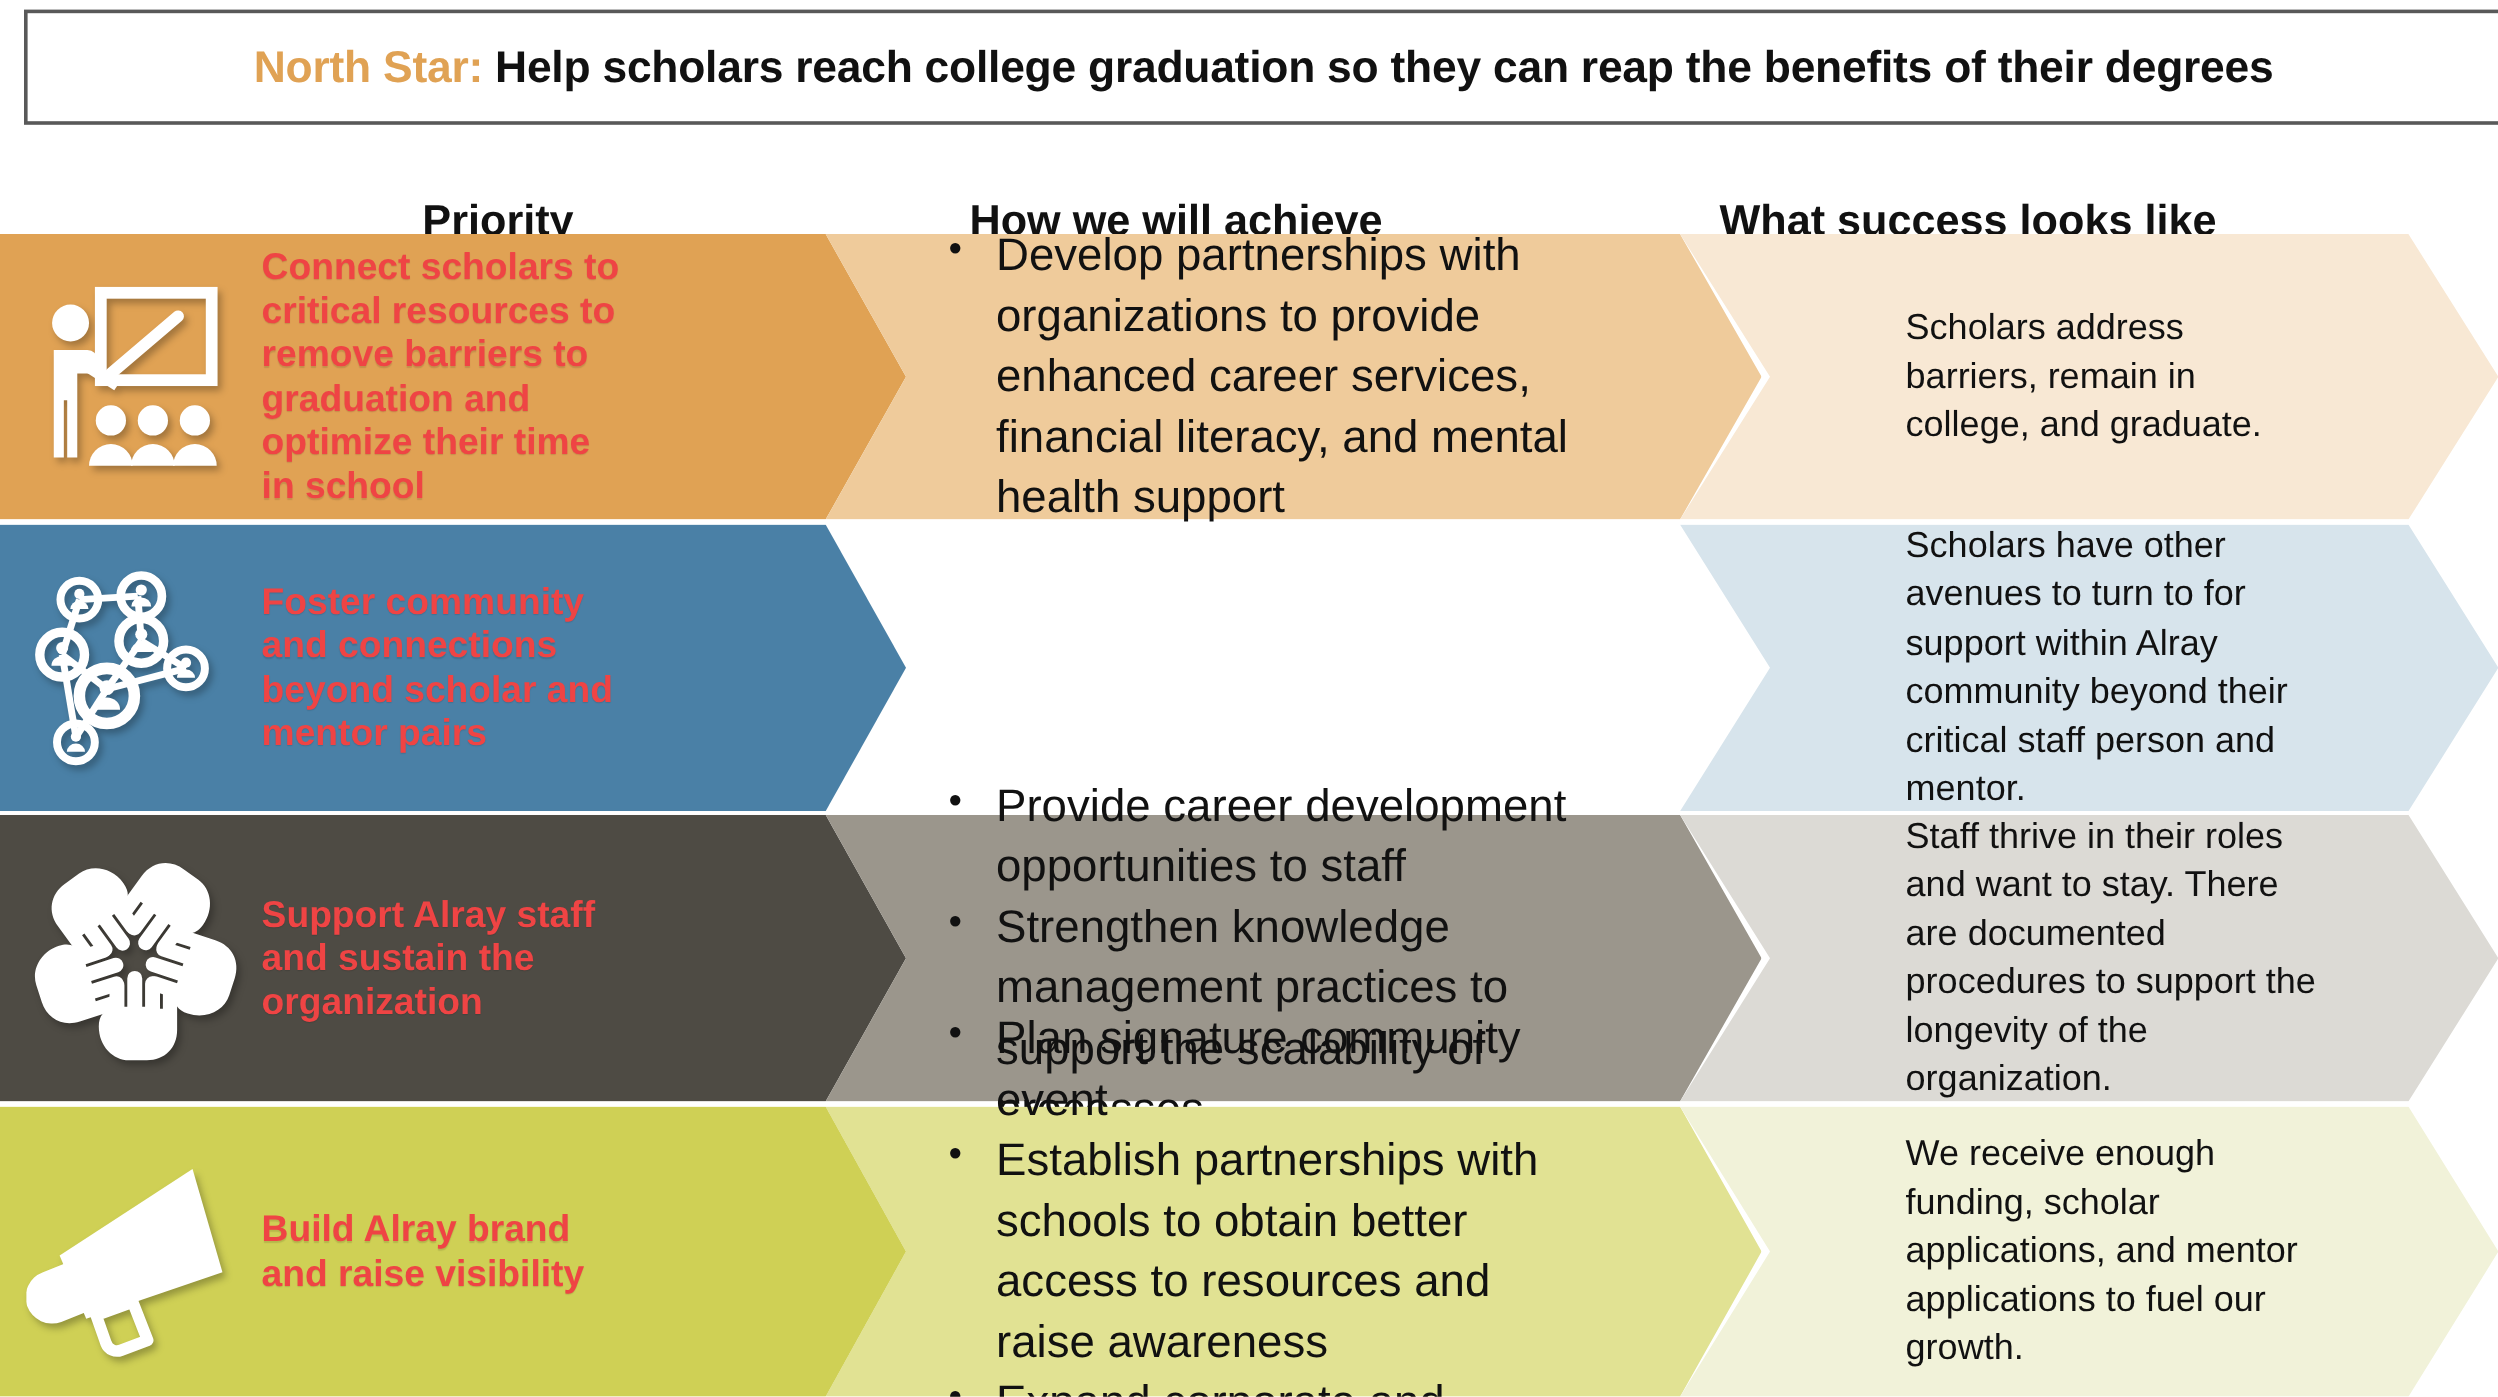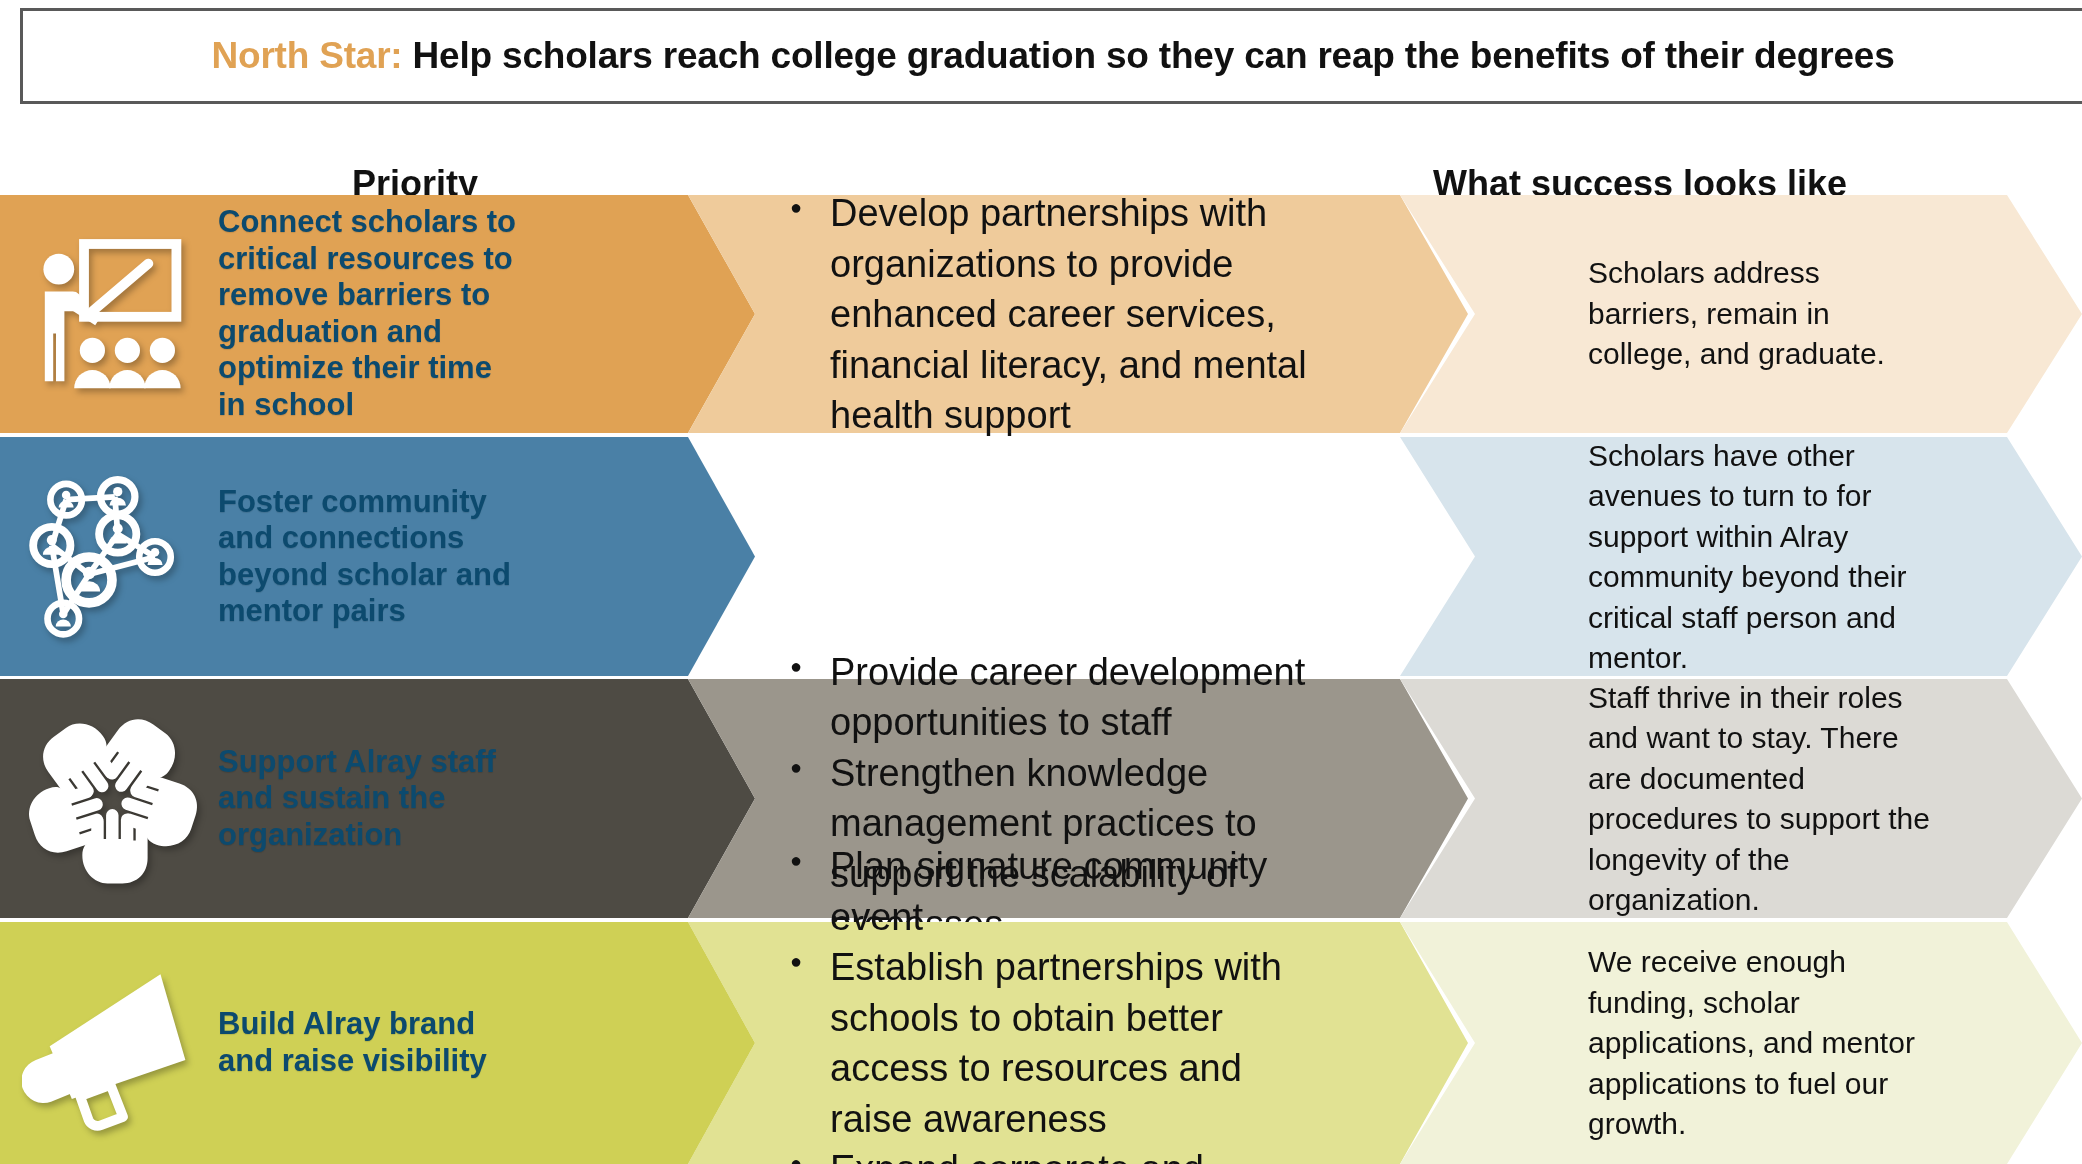--- a/index.html
+++ b/index.html
@@ -68,21 +68,21 @@
   .pri-icon {
     position: absolute; left: 22px; top: 50%;
     transform: translateY(-50%);
     width: 180px; height: 180px;
     display: flex; align-items: center; justify-content: center;
   }
   .pri-icon svg { filter: drop-shadow(3px 4px 3px rgba(0,0,0,0.28)); }
   .pri-text {
     position: absolute; left: 218px; right: 230px; top: 50%;
     transform: translateY(-50%);
-    color: #0c4a6e; font-weight: bold; font-size: 31px;
+    color: #ef4444; font-weight: bold; font-size: 31px;
     line-height: 1.18;
     font-family: "Liberation Sans", sans-serif;
     text-shadow: 0 1px 1px rgba(0,0,0,0.12);
   }
 
   
   .bul-list {
     position: absolute; left: 100px; right: 160px;
     top: 50%; transform: translateY(-50%);
     color: #111111; font-size: 38px; line-height: 1.33;
@@ -110,20 +110,21 @@
 
   <div class="northstar">
     <div class="northstar-inner">
       <span class="ns-label" style="color: rgb(224, 162, 84);">North Star: </span>
       <span>Help scholars reach college graduation so they can reap the benefits of their degrees</span>
     </div>
   </div>
 
   <div class="colheads">
     <div class="colhead ch-0">Priority</div>
+    <div class="colhead ch-1">How we will achieve</div>
     <div class="colhead ch-2">What success looks like</div>
   </div>
 
   <div id="rows-host">
       <div class="row row-0">
         <div class="seg seg-a">
           <div class="fill" style="background: rgb(224, 162, 84);"></div>
           <div class="pri-icon">
             <svg viewBox="0 0 120 120" width="168" height="168" aria-hidden="true">
       <rect x="40" y="10" width="66" height="52" fill="none" stroke="#fff" stroke-width="7"></rect>

